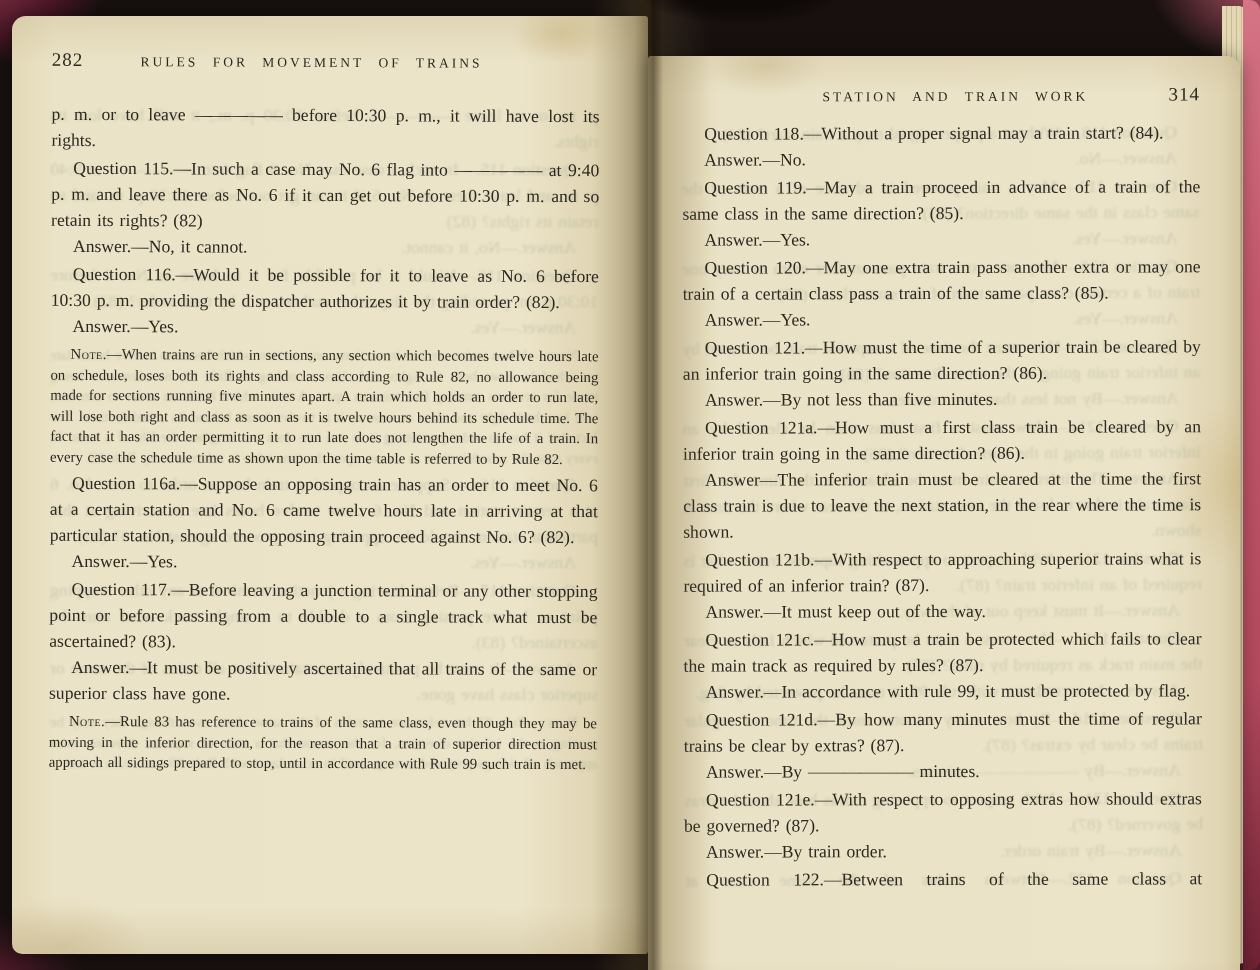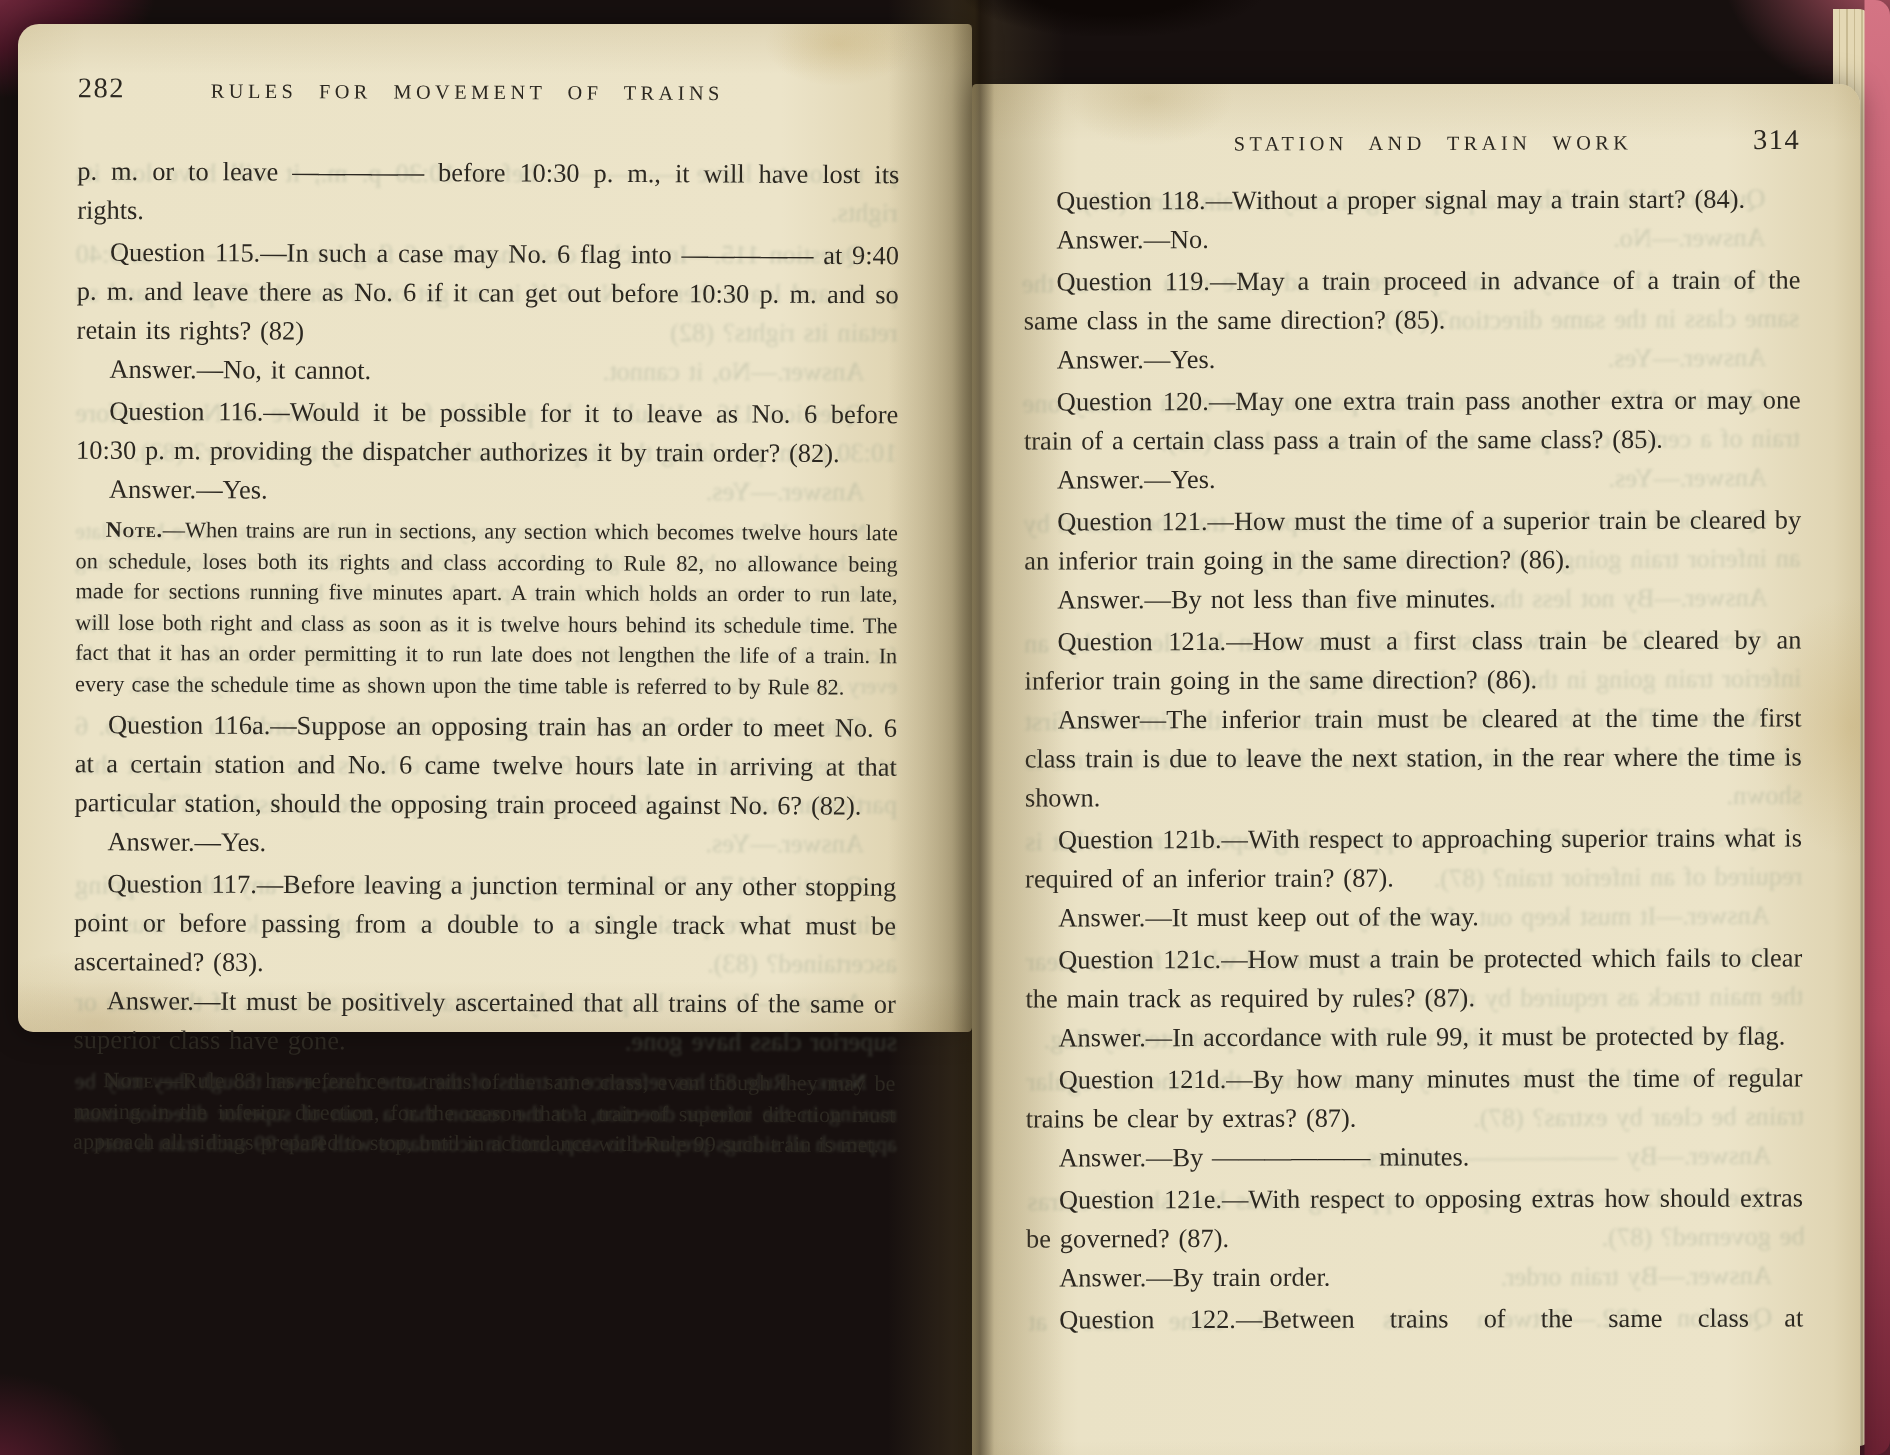--- a/index.html
+++ b/index.html
@@ -22,21 +22,21 @@
     position:absolute;right:0;top:0;bottom:0;width:17px;z-index:2;
     background:linear-gradient(180deg,#d47484 0%,#c4596c 30%,#b44a5e 70%,#6e2234 100%);
     border-radius:0 10px 10px 0;
   }
   .page{
     position:absolute;z-index:2;
     box-shadow:0 0 20px rgba(0,0,0,.40);
     color:#2c2821;
   }
   .page-left{
-    left:12px;top:16px;width:636px;height:672px;
+    left:12px;top:16px;width:636px;height:938px;
     border-radius:14px 3px 3px 10px;
     background:
       radial-gradient(70px 40px at 86% 2%, rgba(185,155,85,.28), transparent 70%),
       radial-gradient(120px 70px at 8% 99%, rgba(170,140,80,.22), transparent 70%),
       linear-gradient(180deg, rgba(160,135,80,.16) 0%, rgba(160,135,80,0) 5%, rgba(160,135,80,0) 95%, rgba(150,125,75,.18) 100%),
       linear-gradient(90deg, #e3d9b8 0%, #ebe3c7 7%, #ece4c9 80%, #ddd1ad 95%, #c9bc96 100%);
   }
   .page-right{
     left:648px;top:8px;width:592px;height:952px;
     border-radius:3px 14px 12px 3px;
@@ -64,21 +64,21 @@
   .page-body{z-index:1;}
   .page-left .page-body,.page-left .ghost{position:absolute;top:86px;left:40px;right:48px;}
   .page-right .page-body,.page-right .ghost{position:absolute;top:62px;left:34px;right:40px;}
 
   .para{margin:0;text-align:justify;font-size:17.6px;line-height:26px;word-spacing:1.5px;}
   .question,.answer{text-indent:22px;}
   .question{margin-top:2px;}
   .continuation{text-indent:0;}
   .note{font-size:14.8px;line-height:20.5px;text-indent:20px;margin-top:5px;margin-bottom:3px;word-spacing:1px;}
   .cont{text-align-last:justify;}
-  .sc{font-variant:small-caps;letter-spacing:.5px;font-weight:bold;}
+  .sc{font-variant:small-caps;letter-spacing:.5px;}
 
   .ghost{
     z-index:0;pointer-events:none;
     transform:scaleX(-1) rotate(.2deg);
     filter:blur(1.1px);
     opacity:.30;color:#86957f;
   }
   .ghost .para{color:#86957f;}
 
   .gutter{

